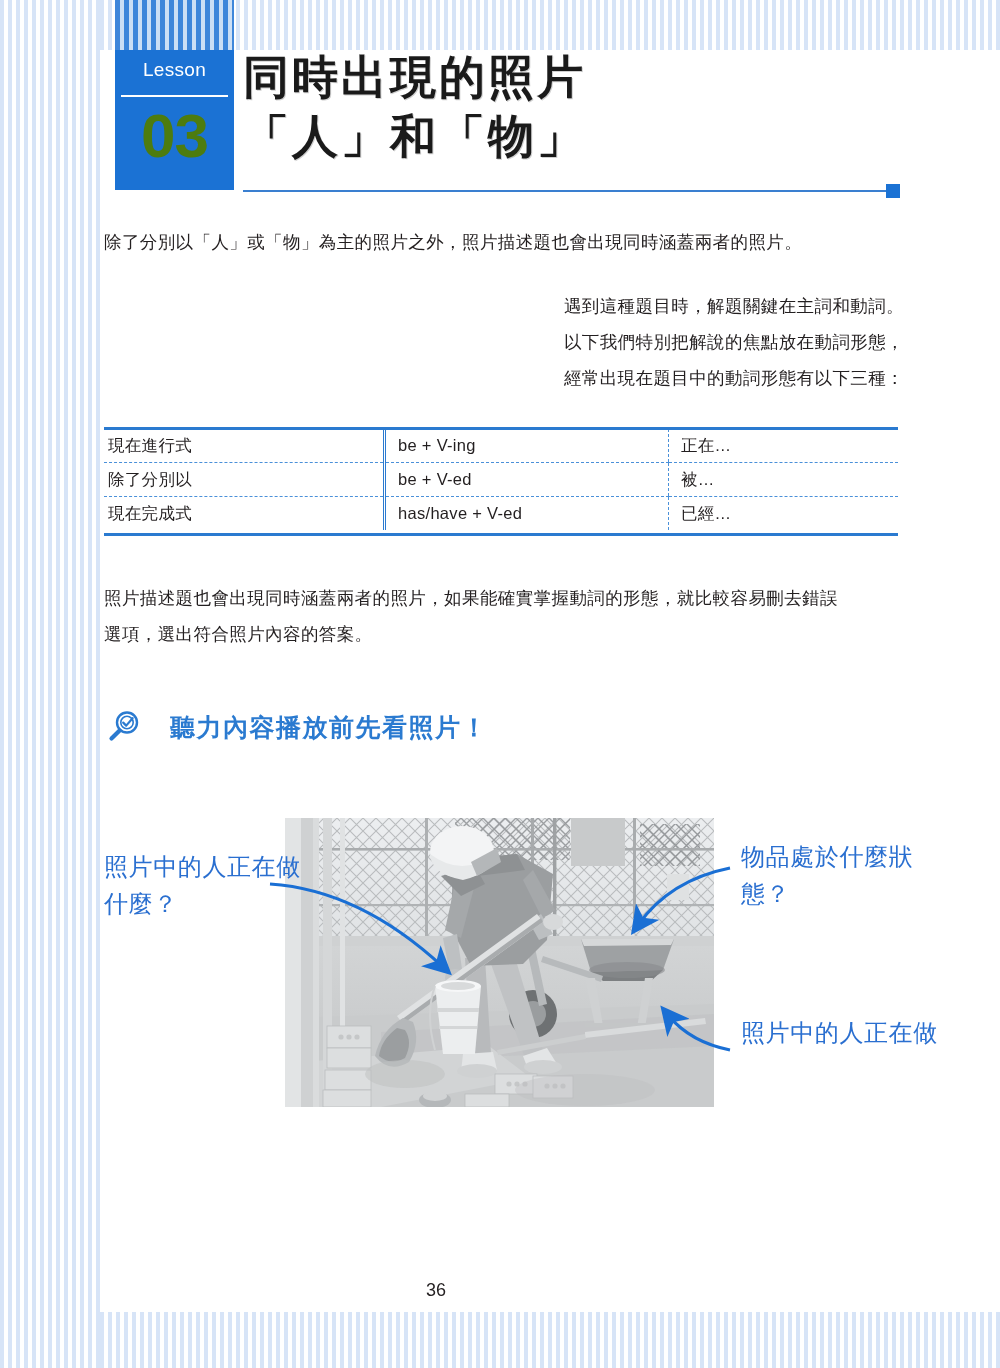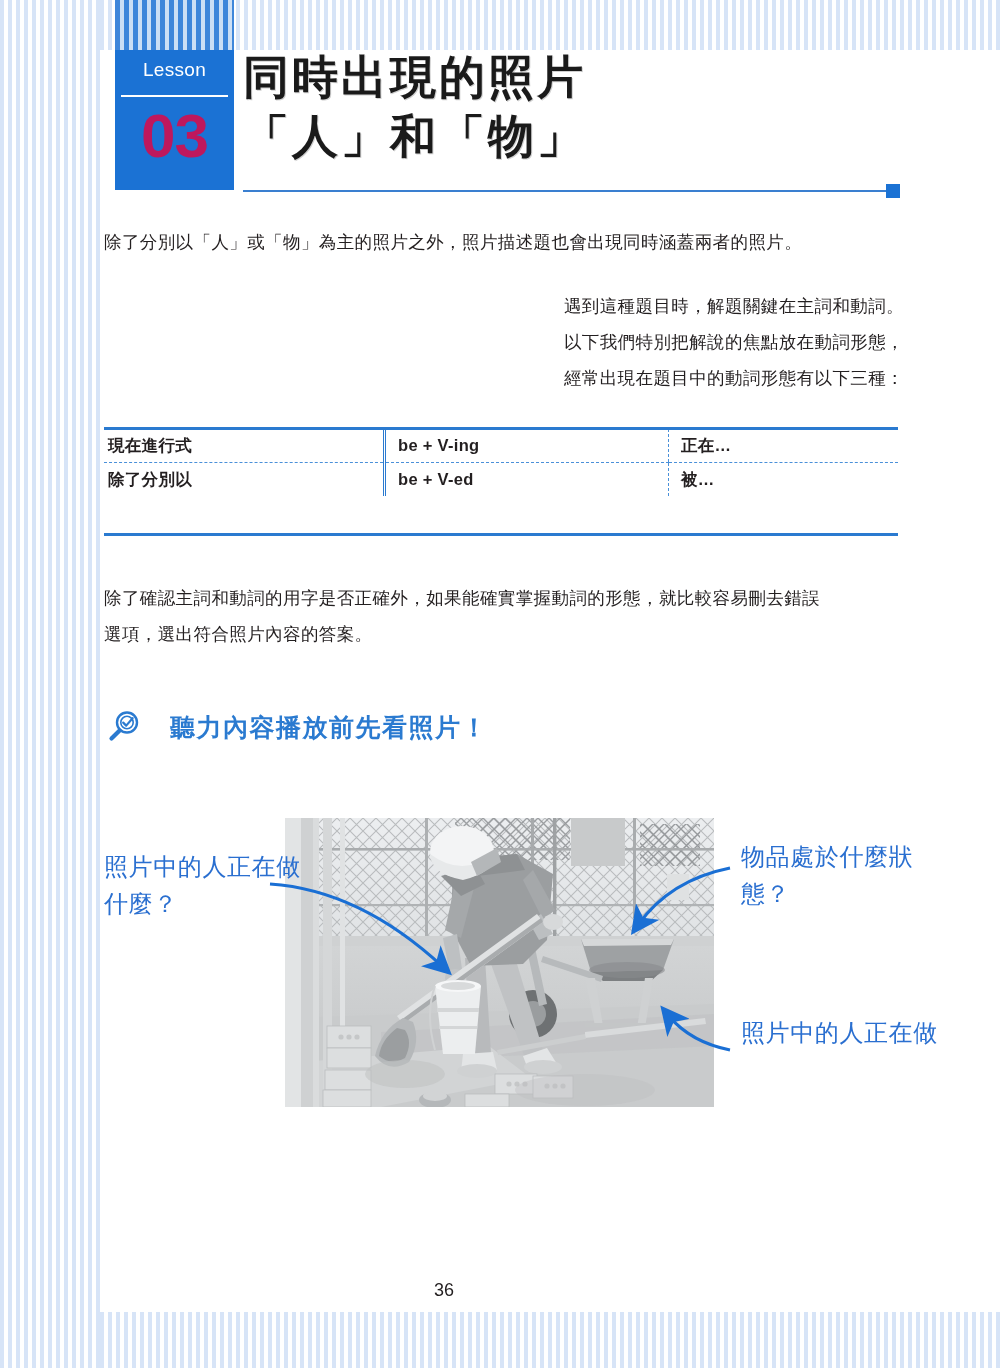--- a/index.html
+++ b/index.html
@@ -85,21 +85,21 @@
     position: absolute;
     left: 6px; top: 95px;
     width: 107px; height: 2px;
     background: #ffffff;
   }
   .lesson-number {
     position: absolute;
     left: 0; top: 100px;
     width: 119px;
     text-align: center;
-    color: #be185d;
+    color: #4d7c0f;
     font-size: 62px;
     font-weight: bold;
     line-height: 72px;
     letter-spacing: -1px;
   }
 
   
   .title-block {
     position: absolute;
     left: 243px; top: 48px;
@@ -151,21 +151,20 @@
     border-collapse: collapse;
     z-index: 5;
   }
   .grammar-table td {
     font-size: 16.5px;
     color: #231f20;
     padding: 0 0 0 4px;
     height: 33px;
     vertical-align: middle;
     letter-spacing: 0.3px;
-    font-weight: bold;
   }
   .grammar-table tr.row td {
     border-bottom: 1px dashed #4a90d9;
   }
   .grammar-table tr.row:last-child td {
     border-bottom: none;
   }
   .grammar-table td.c0 { width: 275px; }
   .grammar-table td.c1 {
     width: 270px;
@@ -241,21 +240,21 @@
     position: absolute;
     left: 0; top: 0;
     width: 1000px; height: 1368px;
     z-index: 8;
     pointer-events: none;
   }
 
   
   .page-number {
     position: absolute;
-    left: 12px; top: 1280px;
+    left: 4px; top: 1280px;
     width: 864px;
     text-align: center;
     font-size: 18px;
     color: #231f20;
     z-index: 6;
   }
 </style>
 </head>
 <body>
 
@@ -294,26 +293,31 @@
     <tr class="row">
       <td class="c0">現在進行式</td>
       <td class="c1">be + V-ing</td>
       <td class="c2">正在…</td>
     </tr>
     <tr class="row">
       <td class="c0">除了分別以</td>
       <td class="c1">be + V-ed</td>
       <td class="c2">被…</td>
     </tr>
+    <tr class="row">
+      <td class="c0">現在完成式</td>
+      <td class="c1">has/have + V-ed</td>
+      <td class="c2">已經…</td>
+    </tr>
   </tbody>
 </table>
 <div class="table-rule-bottom"></div>
 
 <div class="para para-3">
-  <div>除了確認主詞和動詞的用字是否正確外，如果能確實掌握動詞的形態，就比較容易刪去錯誤</div>
+  <div>照片描述題也會出現同時涵蓋兩者的照片，如果能確實掌握動詞的形態，就比較容易刪去錯誤</div>
   <div>選項，選出符合照片內容的答案。</div>
 </div>
 
 <div class="callout">
   <span class="callout-icon">
     <svg viewBox="0 0 40 40" width="40" height="40">
       <circle cx="23" cy="15.5" r="10" fill="none" stroke="#2a7ad0" stroke-width="2.4"></circle>
       <circle cx="23" cy="15.5" r="6.2" fill="none" stroke="#2a7ad0" stroke-width="1.6"></circle>
       <path d="M19.2 15.6 L22.2 18.6 L28.6 11.2" fill="none" stroke="#2a7ad0" stroke-width="2.2" stroke-linecap="round" stroke-linejoin="round"></path>
       <line x1="15.6" y1="23.4" x2="7.5" y2="31.6" stroke="#2a7ad0" stroke-width="4.2" stroke-linecap="round"></line>

